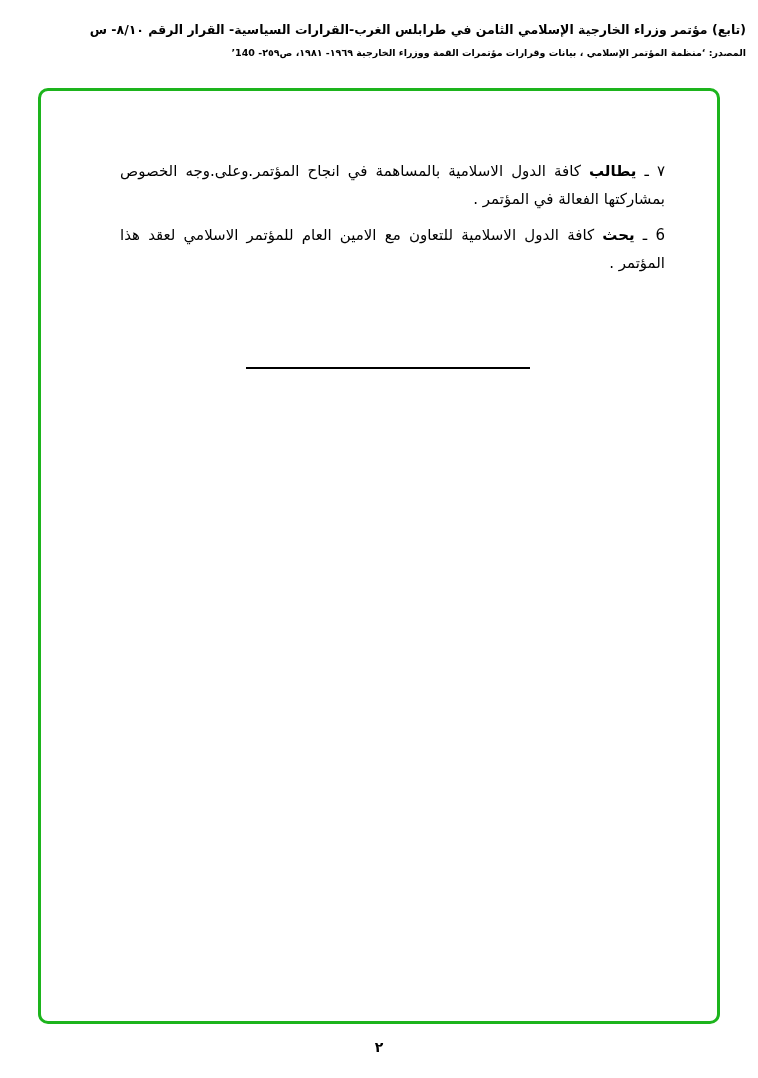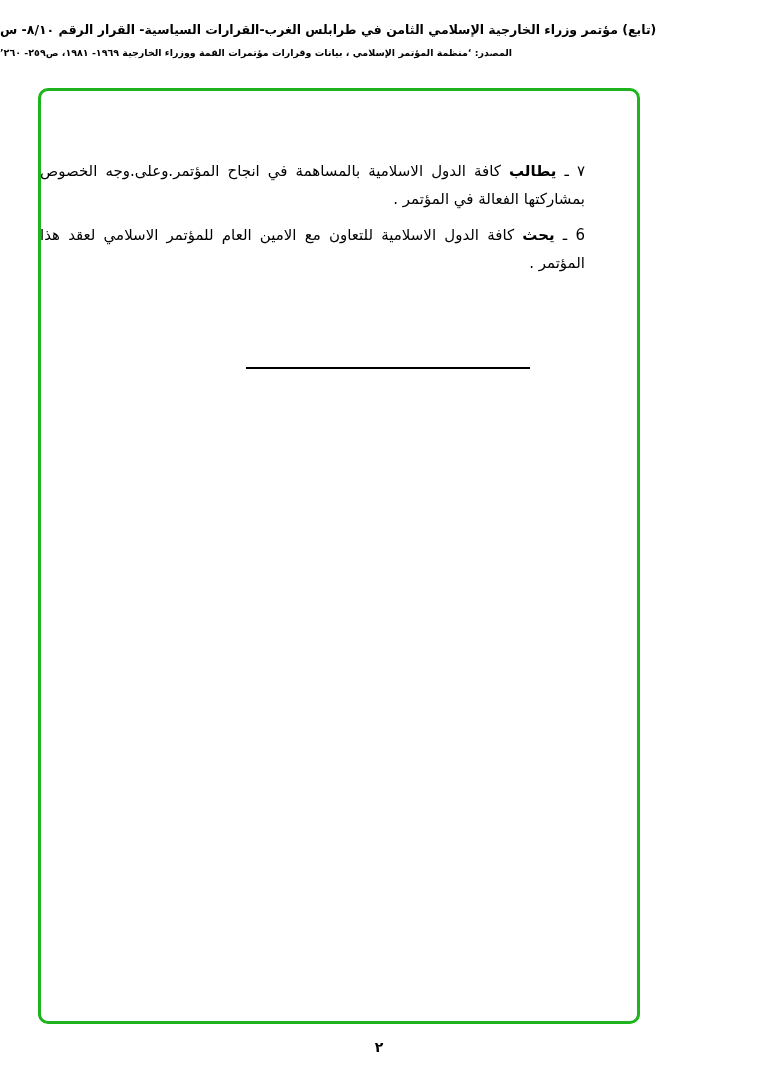--- a/index.html
+++ b/index.html
@@ -11,40 +11,40 @@
     overflow: hidden;
     font-family: "DejaVu Sans", sans-serif;
     color: #000;
   }
 
   
   .doc-header {
     position: absolute;
     top: 22px;
     left: 0;
-    right: 3px;
-    text-align: left;
+    right: 12px;
+    text-align: right;
     direction: rtl;
   }
   .header-line-1 {
     font-size: 12.5px;
     font-weight: bold;
   }
   .header-line-2 {
     font-size: 9.5px;
     font-weight: bold;
     margin-top: 10px;
   }
 
   
   .green-box {
     position: absolute;
     left: 38px;
     top: 88px;
-    width: 602px;
+    width: 682px;
     height: 936px;
     border: 3px solid #1db41d;
     border-radius: 10px;
     background: #ffffff;
   }
 
   
   .content {
     position: absolute;
     top: 66px;
@@ -81,21 +81,21 @@
     font-weight: bold;
   }
 </style>
 </head>
 <body>
 
 <div class="page">
 
   <header class="doc-header">
     <div class="header-line-1">(تابع) مؤتمر وزراء الخارجية الإسلامي الثامن في طرابلس الغرب-القرارات السياسية- القرار الرقم ٨/١٠- س</div>
-    <div class="header-line-2">المصدر: ‘منظمة المؤتمر الإسلامي ، بيانات وقرارات مؤتمرات القمة ووزراء الخارجية ١٩٦٩- ١٩٨١، ص٢٥٩- ٢٦٠’</div>
+    <div class="header-line-2">المصدر: ‘منظمة المؤتمر الإسلامي ، بيانات وقرارات مؤتمرات القمة ووزراء الخارجية ١٩٦٩- ١٩٨١، ص٢٥٩- 140’</div>
   </header>
 
   <div class="green-box">
 
     <div class="content">
 
       <p class="para">
         <span>٧ ـ</span>
         <span class="keyword">يطالب</span>
         <span>كافة الدول الاسلامية بالمساهمة في انجاح المؤتمر.وعلى.وجه الخصوص بمشاركتها الفعالة في المؤتمر .</span>

